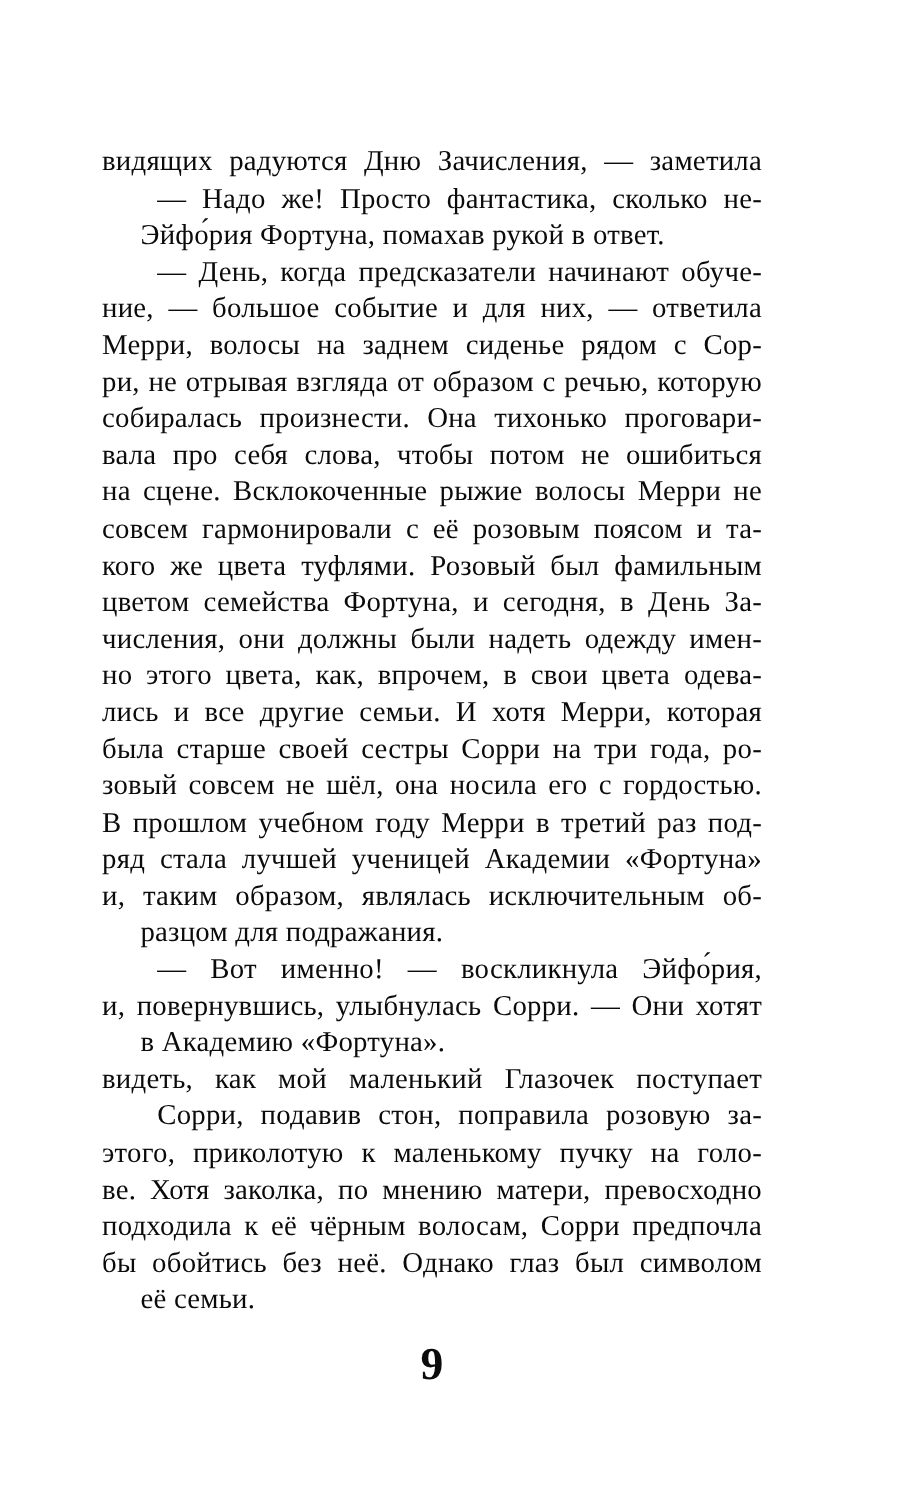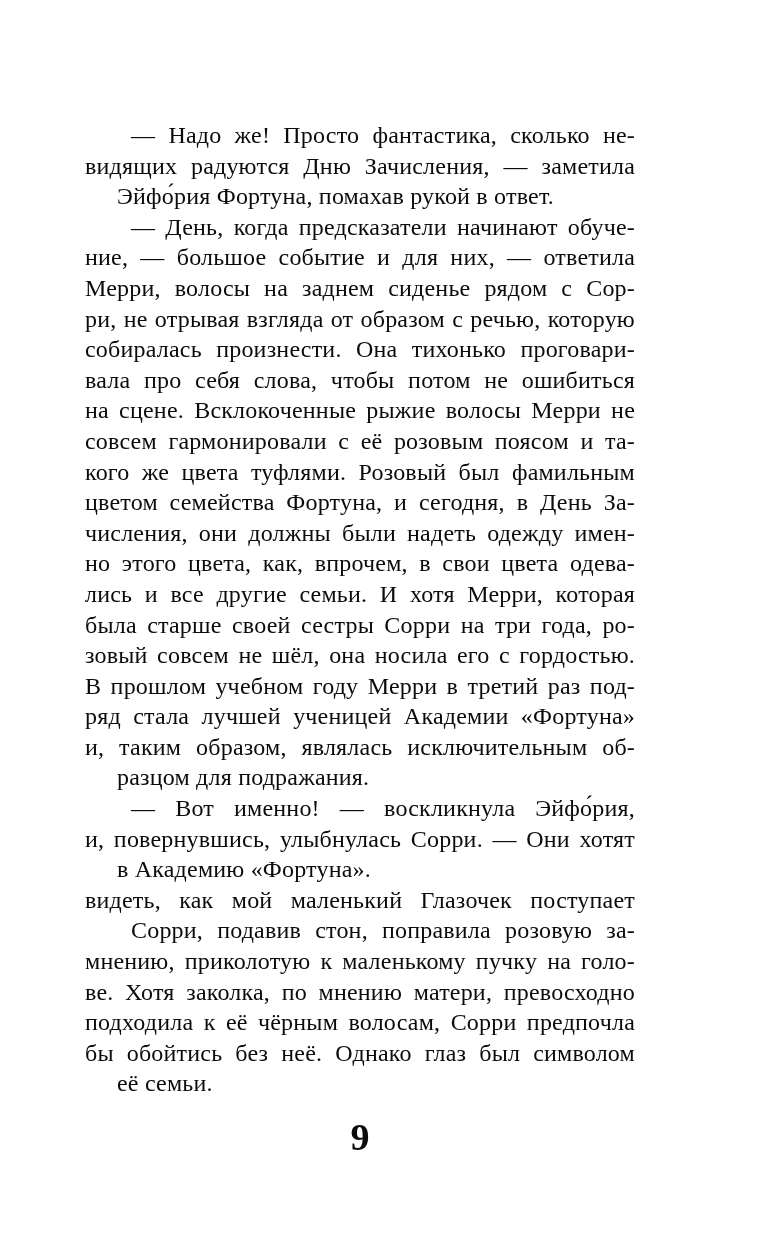--- a/index.html
+++ b/index.html
@@ -50,22 +50,22 @@
     font-weight: bold;
   }
 </style>
 </head>
 <body>
 
 <div class="page">
   <div class="text-block">
 
     <div class="para">
+      <div class="line">видящих радуются Дню Зачисления, — заметила</div>
       <div class="line indent">— Надо же! Просто фантастика, сколько не-</div>
-      <div class="line">видящих радуются Дню Зачисления, — заметила</div>
       <div class="line last">Эйфо́рия Фортуна, помахав рукой в ответ.</div>
     </div>
 
     <div class="para">
       <div class="line indent">— День, когда предсказатели начинают обуче-</div>
       <div class="line">ние, — большое событие и для них, — ответила</div>
       <div class="line">Мерри, волосы на заднем сиденье рядом с Сор-</div>
       <div class="line">ри, не отрывая взгляда от образом с речью, которую</div>
       <div class="line">собиралась произнести. Она тихонько проговари-</div>
       <div class="line">вала про себя слова, чтобы потом не ошибиться</div>
@@ -86,21 +86,21 @@
 
     <div class="para">
       <div class="line indent">— Вот именно! — воскликнула Эйфо́рия,</div>
       <div class="line">и, повернувшись, улыбнулась Сорри. — Они хотят</div>
       <div class="line last">в Академию «Фортуна».</div>
       <div class="line">видеть, как мой маленький Глазочек поступает</div>
     </div>
 
     <div class="para">
       <div class="line indent">Сорри, подавив стон, поправила розовую за-</div>
-      <div class="line">мнению, приколотую к маленькому пучку на голо-</div>
+      <div class="line">этого, приколотую к маленькому пучку на голо-</div>
       <div class="line">ве. Хотя заколка, по мнению матери, превосходно</div>
       <div class="line">подходила к её чёрным волосам, Сорри предпочла</div>
       <div class="line">бы обойтись без неё. Однако глаз был символом</div>
       <div class="line last">её семьи.</div>
     </div>
 
   </div>
 
   <div class="page-number">9</div>
 </div>

